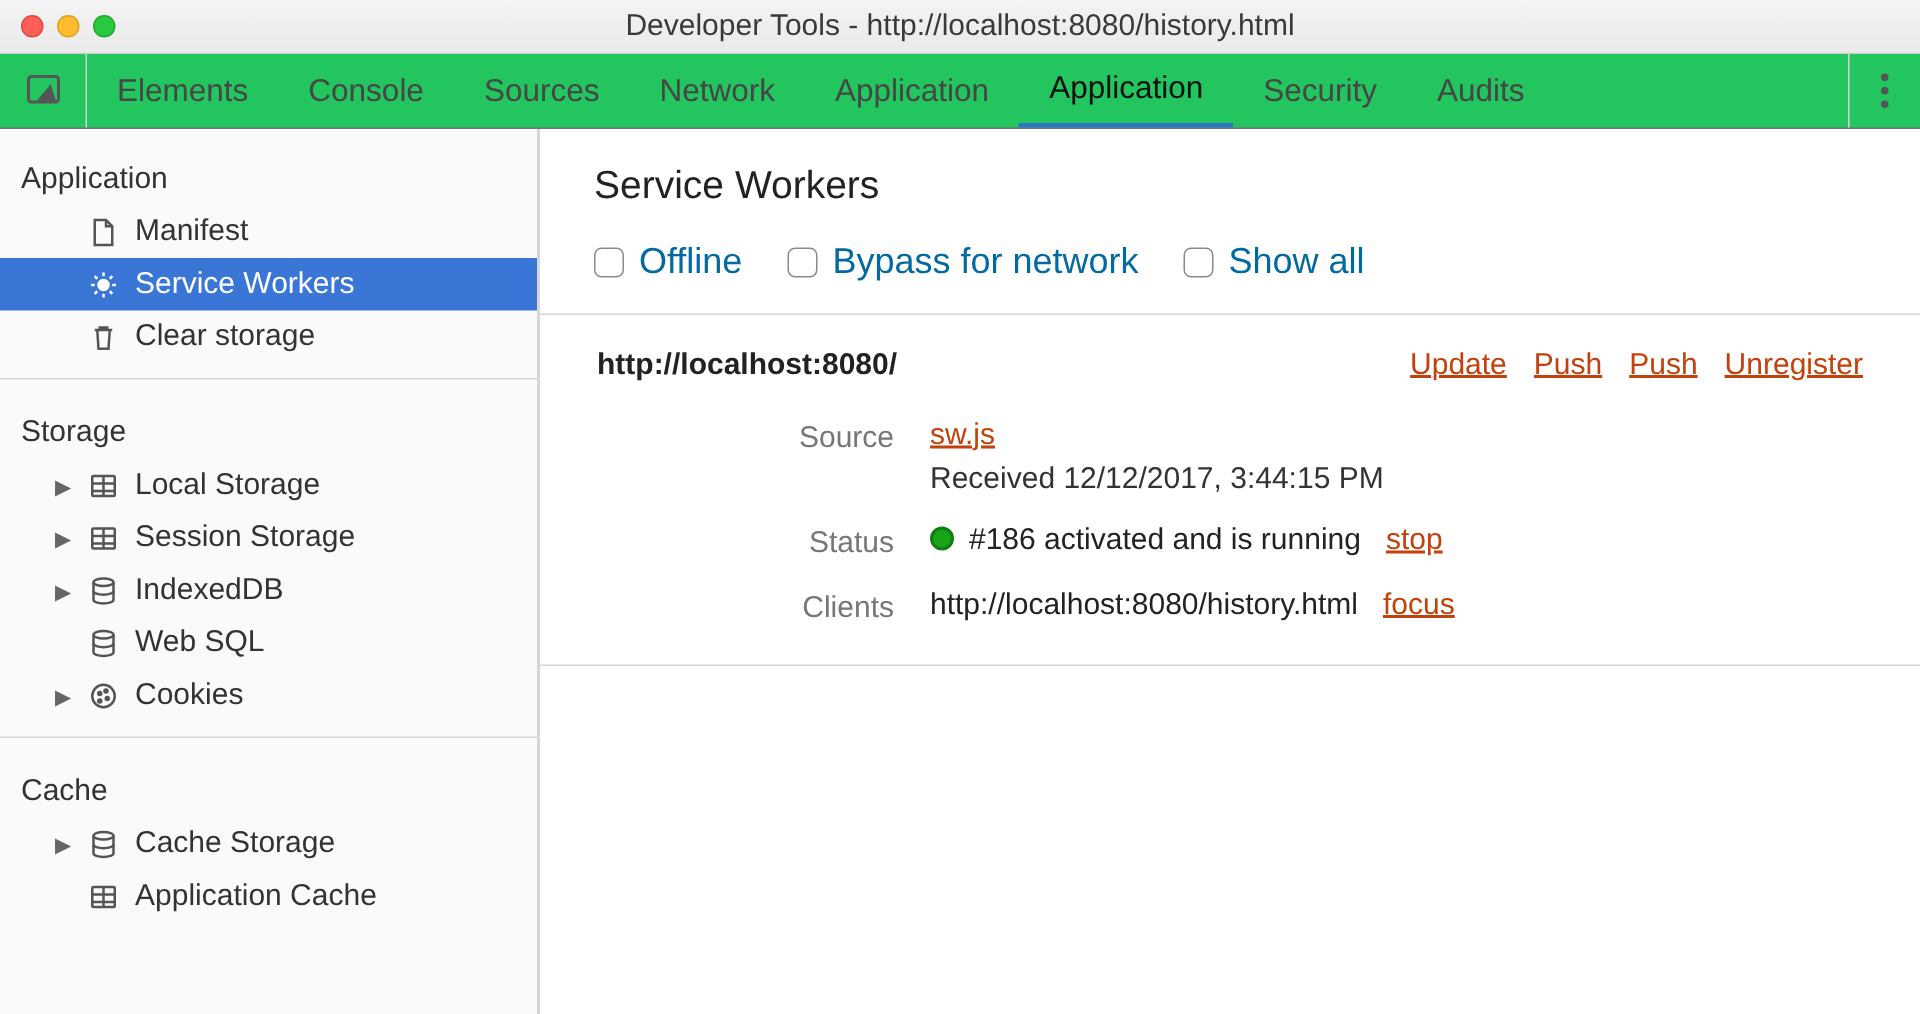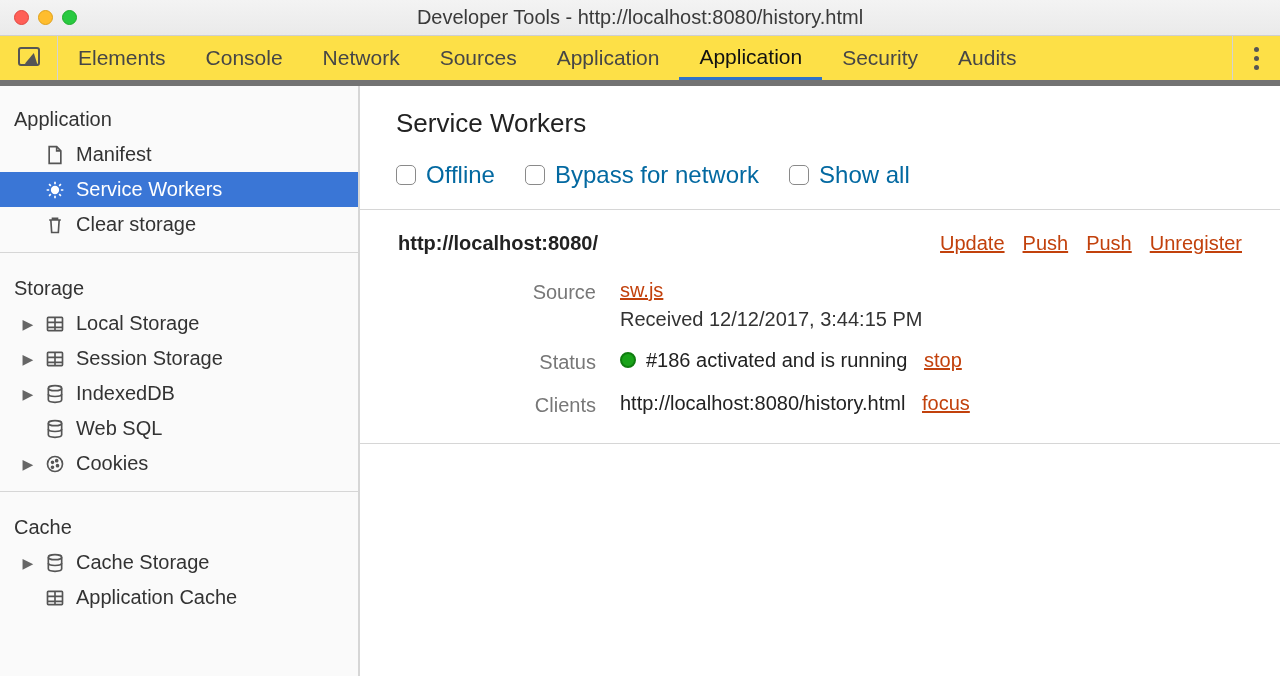--- a/index.html
+++ b/index.html
@@ -27,23 +27,23 @@
   .tl-zoom    { background:#28c940; border:1px solid #1dad2b; }
   .titlebar .title {
     position:absolute; left:0; right:0; text-align:center;
     color:#3a3a3a; font-size:20px;
     pointer-events:none; font-weight:400;
   }
 
   
   .toolbar {
     height: 50px;
-    border-bottom: 6px solid #737373;
+    border-bottom: 1px solid #737373;
     display:flex; align-items:stretch;
-    background:#fde047;
+    background:#22c55e;
   }
   .toolbar .inspect-cell {
     width: 58px; display:flex; align-items:center; justify-content:center;
     border-right:1px solid #d3d3d3;
   }
   .inspect-icon { width:22px; height:22px; display:inline-block; position:relative; }
   .inspect-icon:before {
     content:""; position:absolute; left:0; top:0; width:18px; height:15px;
     border:2px solid #555; border-radius:3px;
   }
@@ -79,21 +79,21 @@
   
   .side-group-header {
     padding: 14px 14px 6px 14px;
     font-size:20px; color:#333;
   }
   .side-item {
     display:flex; align-items:center; gap:10px;
     padding: 6px 0 6px 40px;
     font-size:20px; color:#333;
   }
-  .side-item.nested { padding-left: 22px; }
+  .side-item.nested { padding-left: 36px; }
   .side-item .arrow {
     width:12px; text-align:center; color:#666; font-size:14px;
   }
   .side-item.active { background:#3a76d6; color:#fff; }
   .side-item.active svg, .side-item.active .icon { fill:#fff; stroke:#fff; color:#fff; }
   .side-sep { height:1px; background:#d6d6d6; margin:10px 0; }
 
   .i-svg { width:22px; height:22px; flex:none; display:inline-flex; align-items:center; justify-content:center; }
 
   
@@ -139,22 +139,22 @@
   <div class="title">Developer Tools - http://localhost:8080/history.html</div>
 </div>
 
 <div class="toolbar">
   <div class="inspect-cell">
     <span class="inspect-icon"></span>
   </div>
   <div class="tabs" id="tabbar">
       <div class="tab">Elements</div>
       <div class="tab">Console</div>
+      <div class="tab">Sources</div>
       <div class="tab">Network</div>
-      <div class="tab">Sources</div>
       <div class="tab">Application</div>
       <div class="tab active">Application</div>
       <div class="tab">Security</div>
       <div class="tab">Audits</div>
     </div>
   <div class="spacer"></div>
   <div class="kebab-cell">
     <span class="kebab-icon">
         <span></span>
         <span></span>

